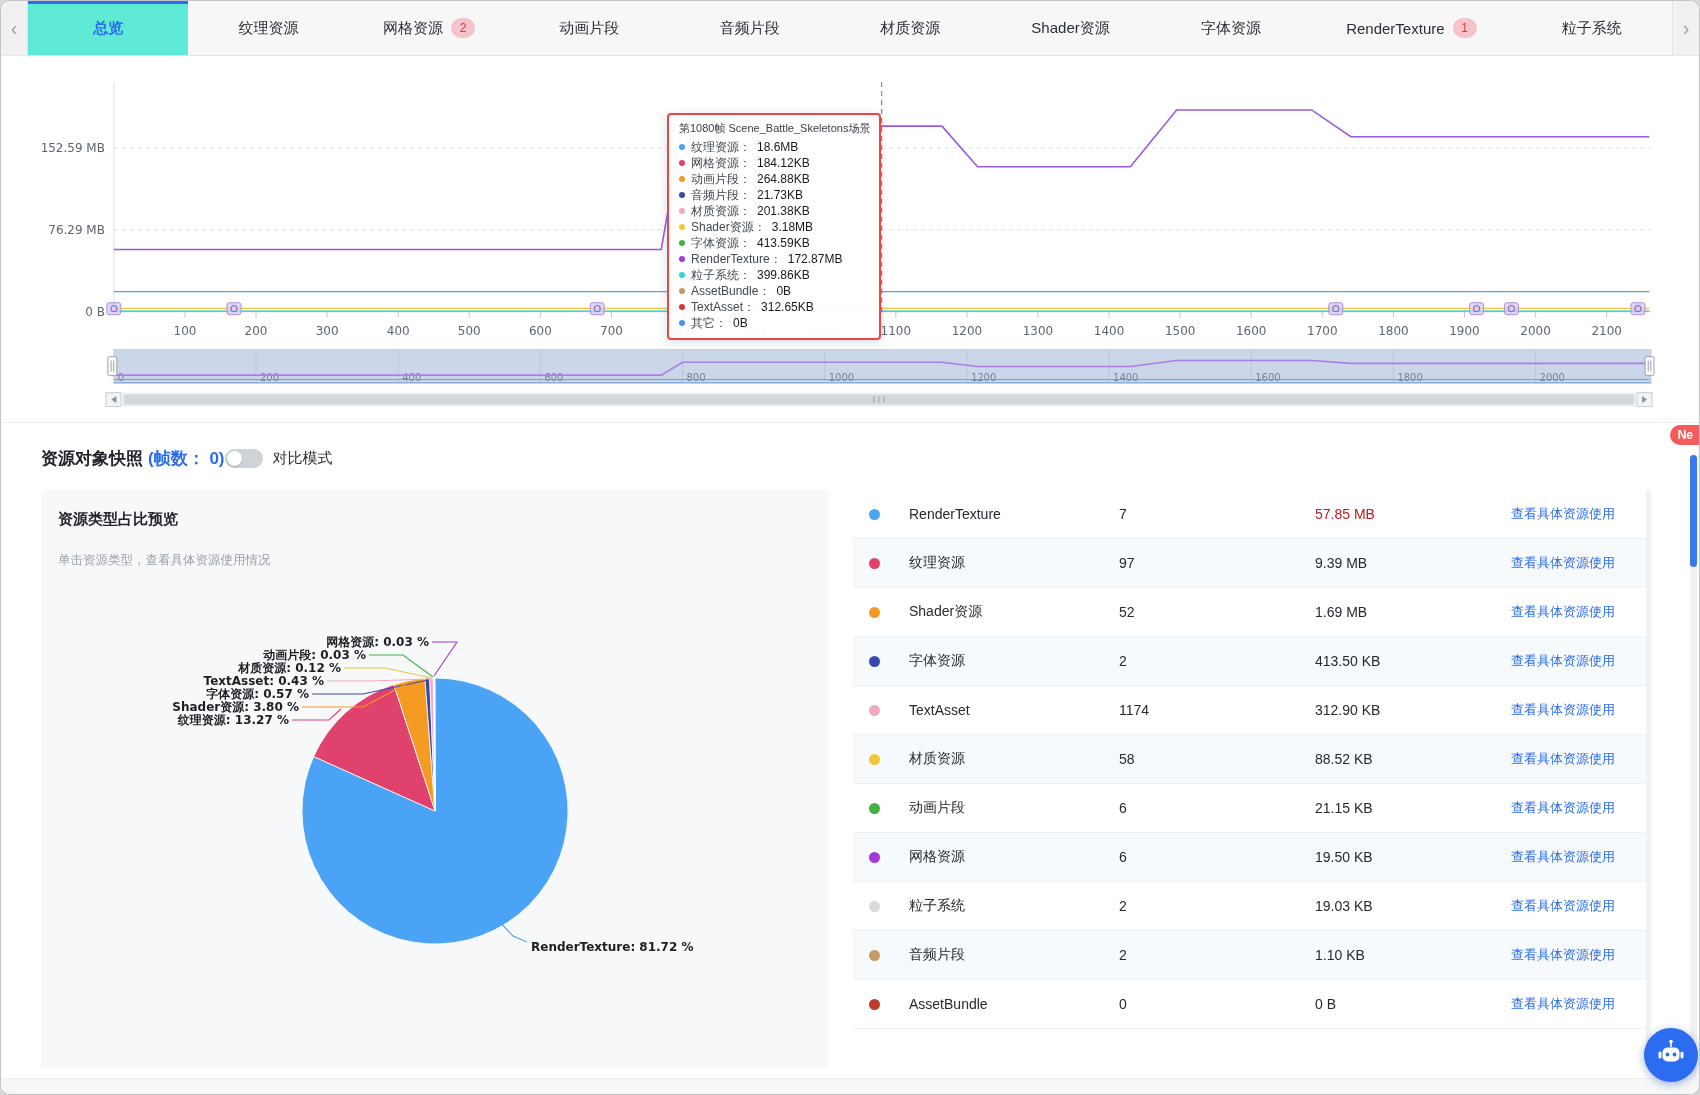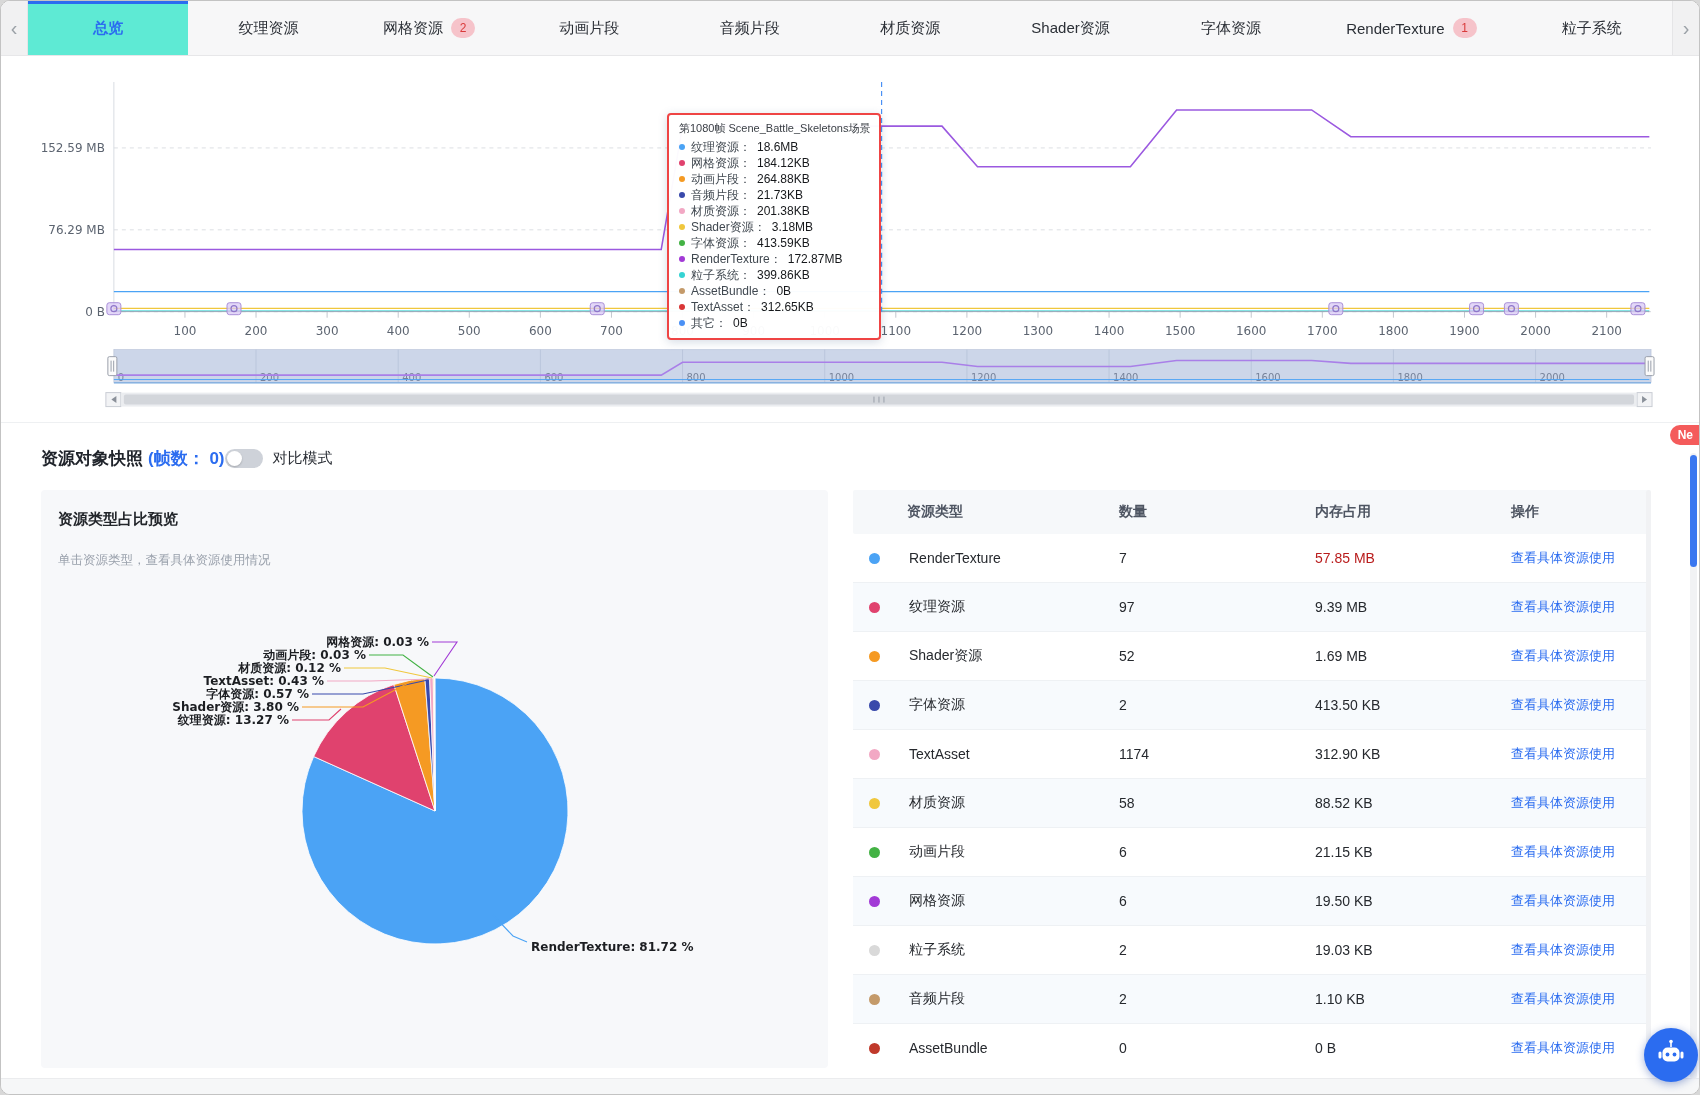--- a/index.html
+++ b/index.html
@@ -345,27 +345,20 @@
           <text x="268" y="208" text-anchor="end" fill="#1c1e22" font-size="12" font-weight="bold">字体资源: 0.57 %</text>
           <polyline points="261,217 322,217 371,191" fill="none" stroke="#f59a23" stroke-width="1.1"></polyline>
           <text x="258" y="221" text-anchor="end" fill="#1c1e22" font-size="12" font-weight="bold">Shader资源: 3.80 %</text>
           <polyline points="251,230 288,230 300,219" fill="none" stroke="#e0426e" stroke-width="1.1"></polyline>
           <text x="248" y="234" text-anchor="end" fill="#1c1e22" font-size="12" font-weight="bold">纹理资源: 13.27 %</text>
           <polyline points="486,452 472,446 452,425" fill="none" stroke="#4ba3f5" stroke-width="1.1"></polyline>
           <text x="490" y="461" text-anchor="start" fill="#1c1e22" font-size="12" font-weight="bold">RenderTexture: 81.72 %</text>
         </svg>
     </div>
     <div class="table-card">
-      <div class="thead" id="table-head">
-          <div class="h-dot"></div>
-          <div class="h-type">资源类型</div>
-          <div class="h-count">数量</div>
-          <div class="h-mem">内存占用</div>
-          <div class="h-act">操作</div>
-        </div>
       <div id="table-body">
           <div class="trow">
             <div class="r-dot" style="background: rgb(75, 163, 245);"></div>
             <div class="c-type">RenderTexture</div>
             <div class="r-count">7</div>
             <div class="r-mem alert">57.85 MB</div>
             <div class="r-link">查看具体资源使用</div>
           </div>
           <div class="trow">
             <div class="r-dot" style="background: rgb(224, 66, 110);"></div>

